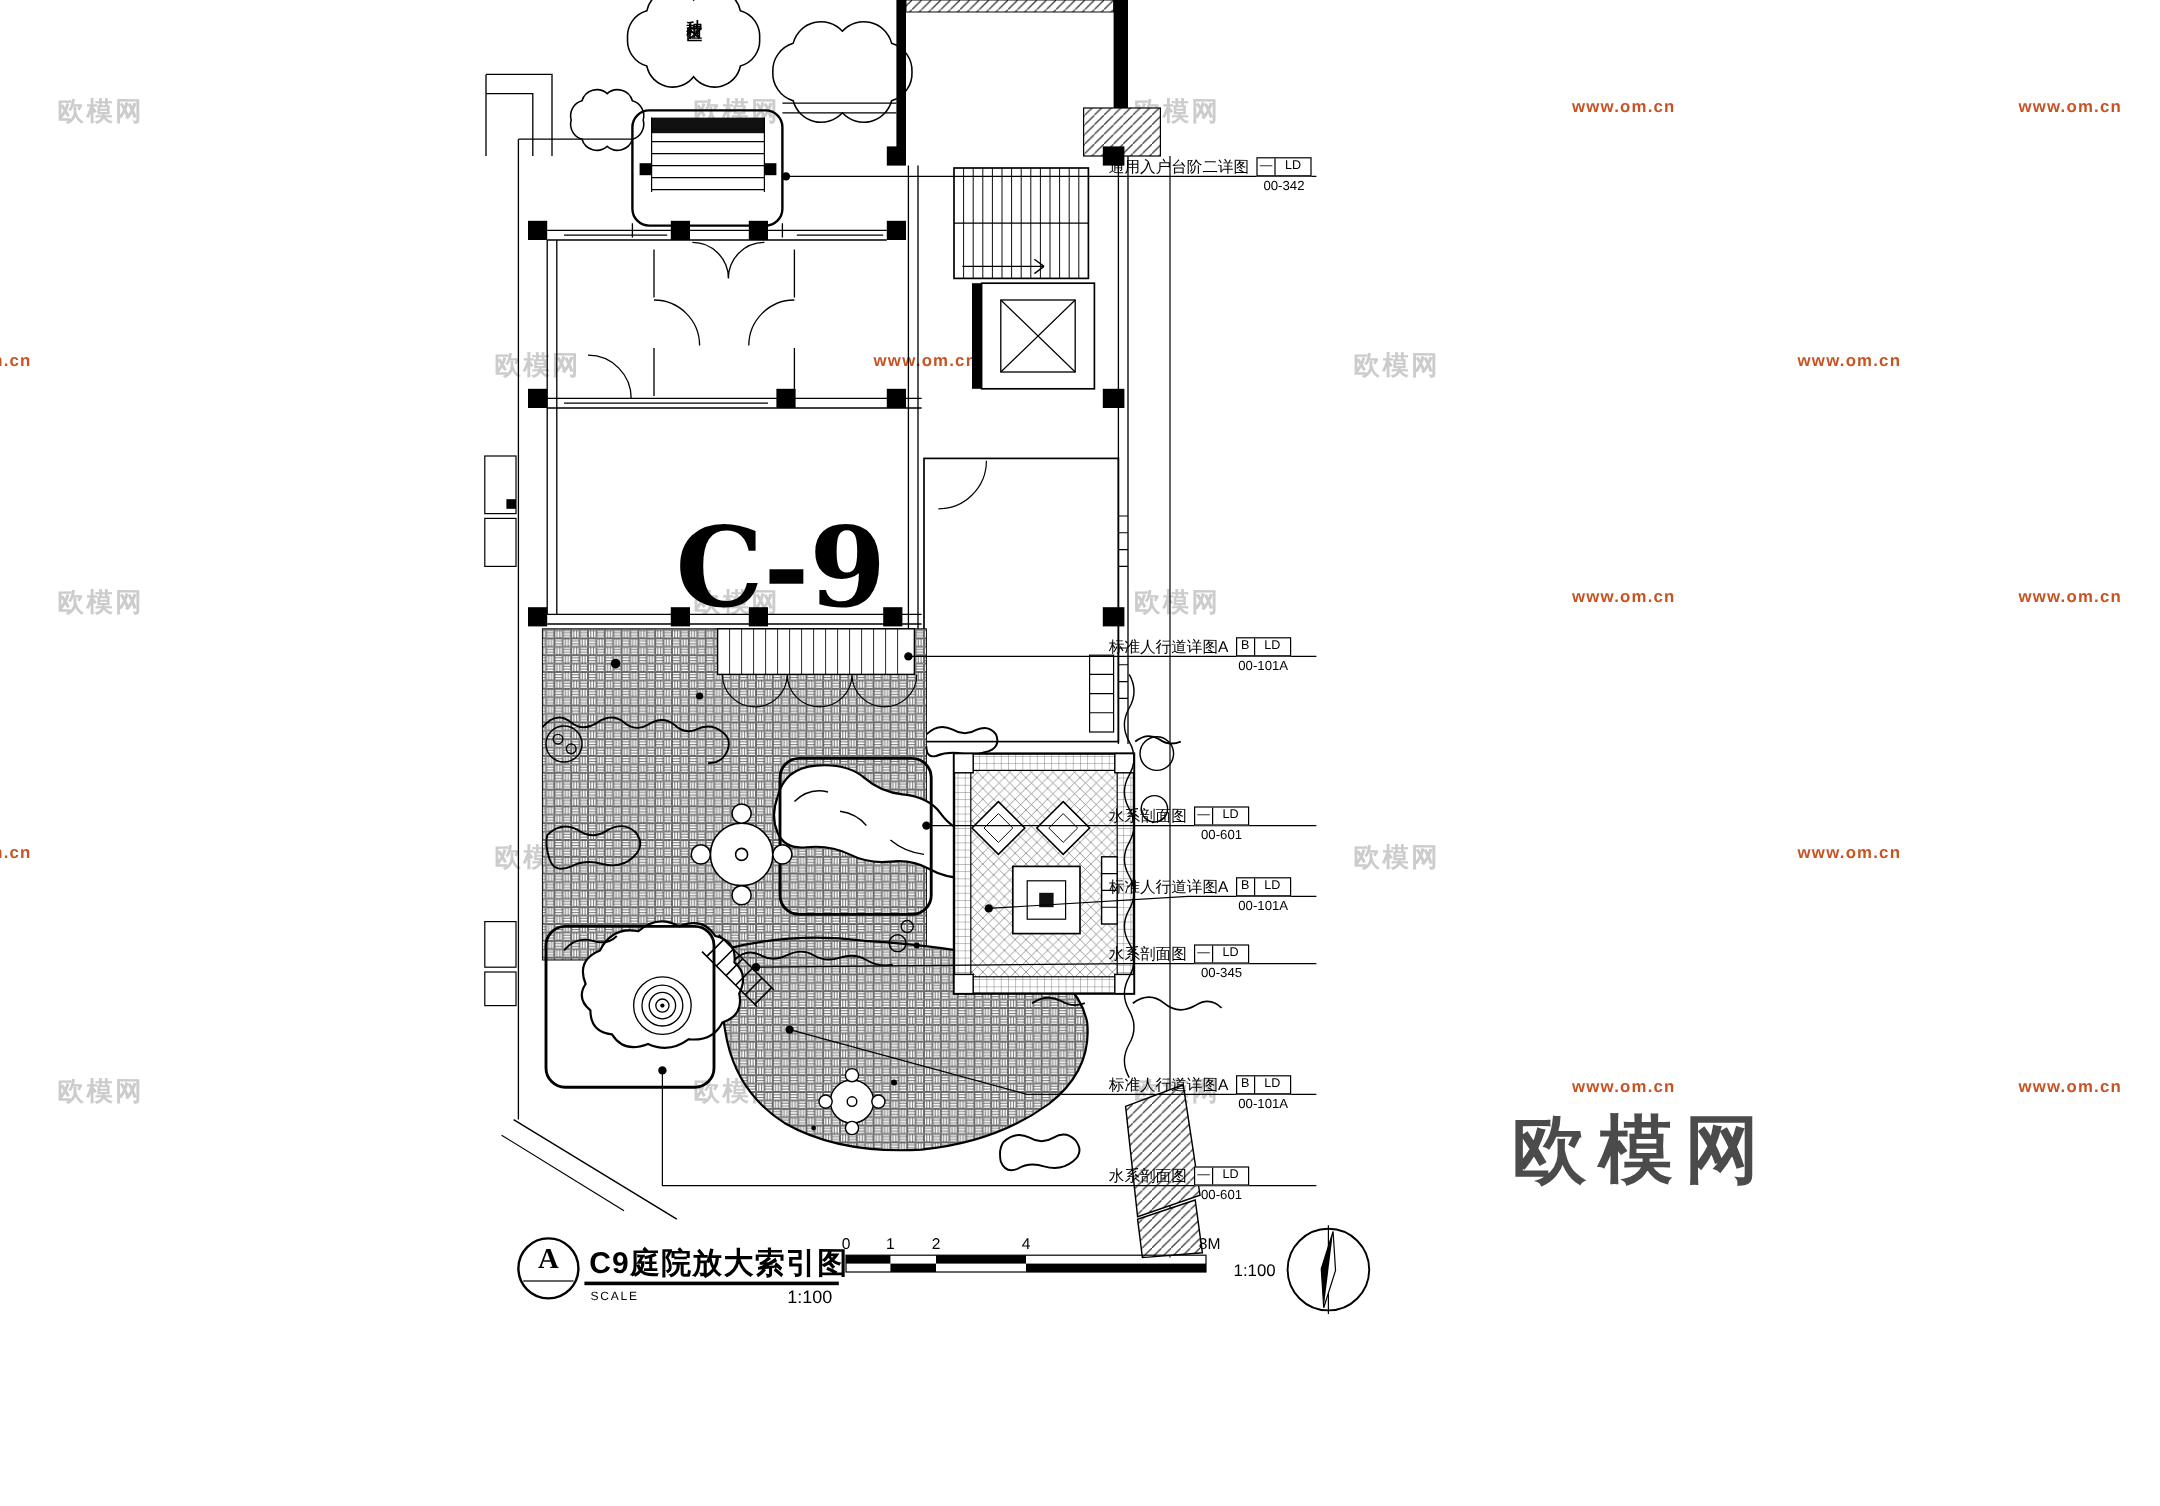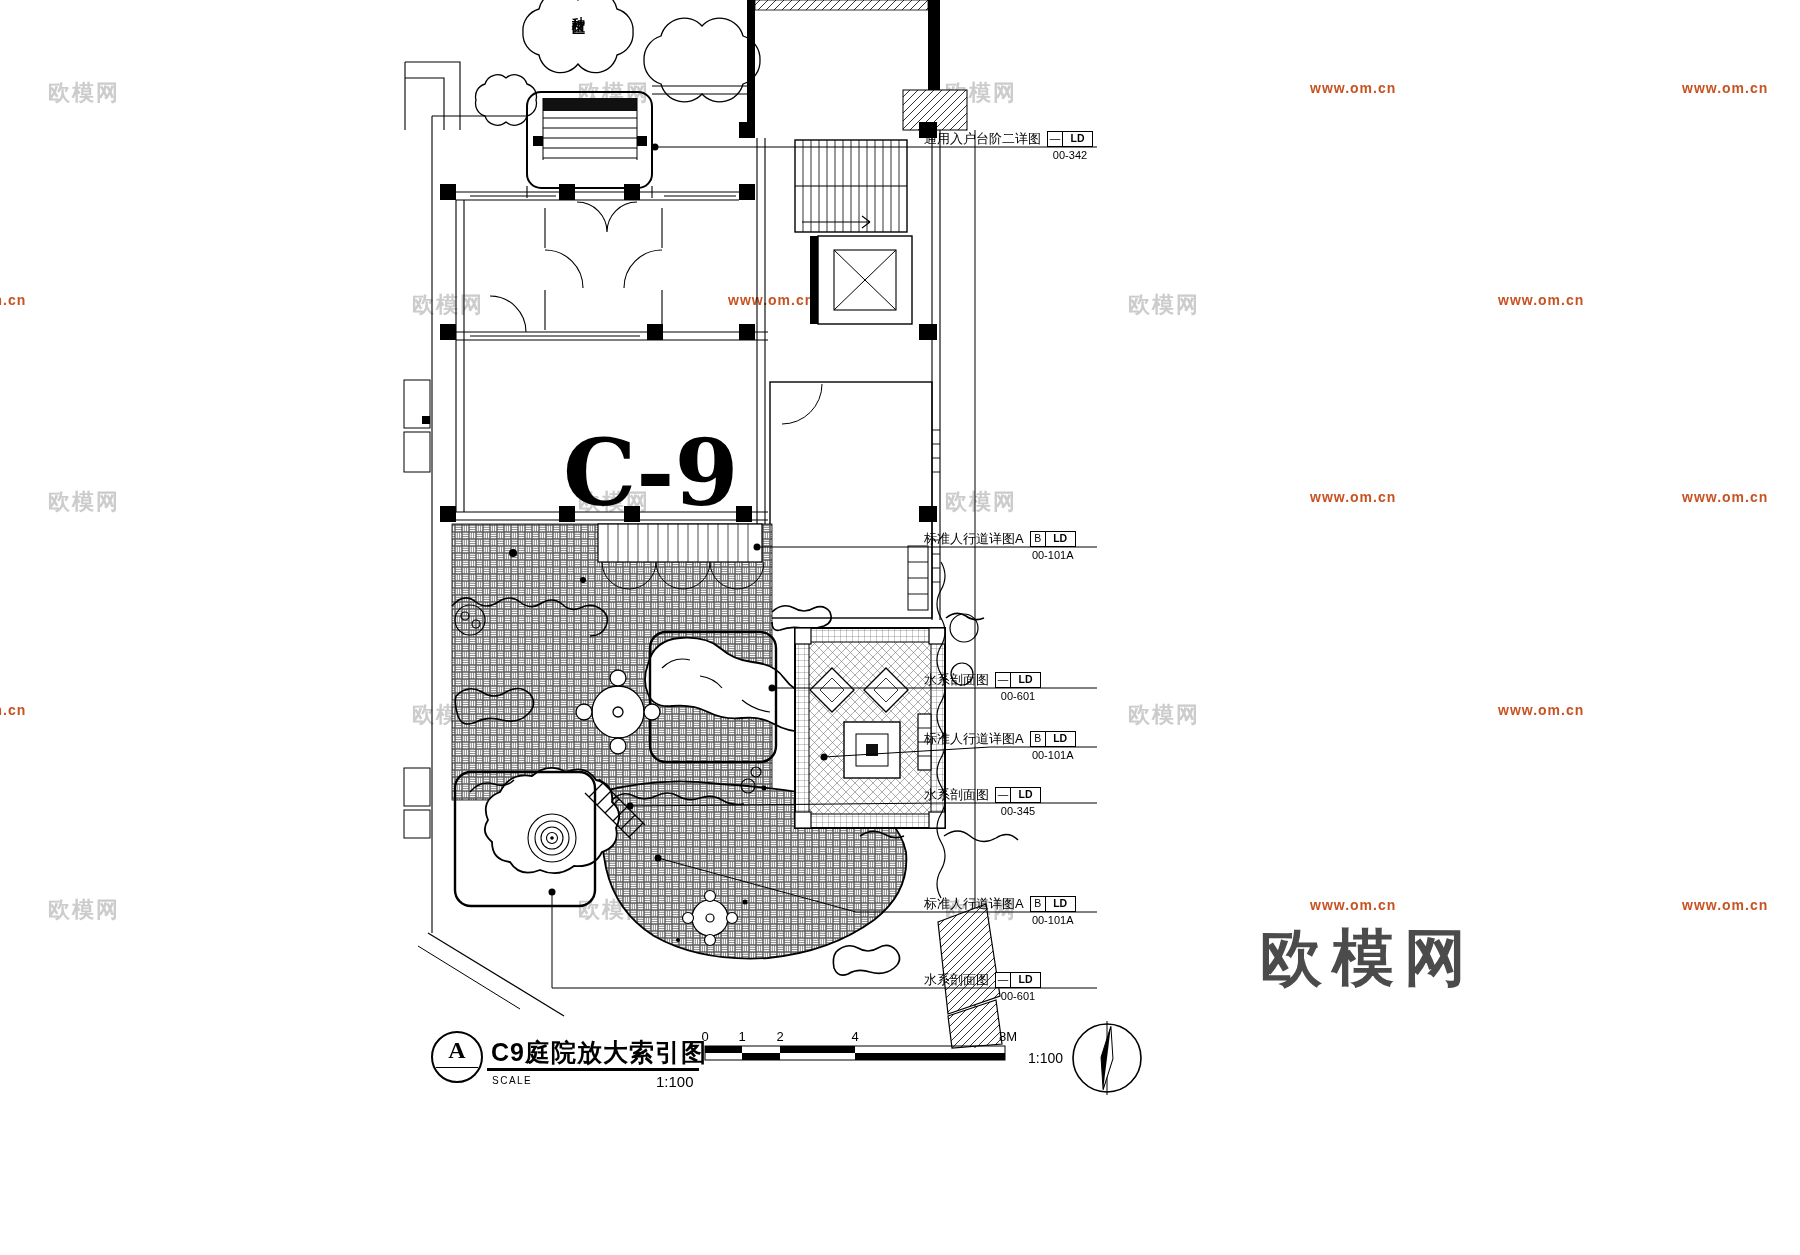--- a/index.html
+++ b/index.html
@@ -14,21 +14,21 @@
   svg.plan{position:absolute;left:0;top:0;z-index:1;}
   .vtext{position:absolute;left:569px;top:6px;writing-mode:vertical-rl;font-size:13px;
          letter-spacing:3px;font-weight:600;z-index:2;}
   
   .callout{position:absolute;left:880px;width:238px;display:flex;justify-content:flex-start;
            align-items:flex-start;gap:6px;z-index:2;margin-left:44px;}
   .co-label{font-size:13px;line-height:15px;white-space:nowrap;}
   .co-sym{width:46px;flex:0 0 auto;text-align:center;}
   .co-cells{display:flex;border:1.5px solid #000;height:16px;box-sizing:border-box;background:#fff;}
   .co-cell-l{width:14px;border-right:1.5px solid #000;font-size:10.5px;line-height:13px;}
-  .co-cell-r{flex:1;font-size:10.5px;line-height:13px;font-weight:700;}
+  .co-cell-r{flex:1;font-size:10.5px;line-height:13px;font-weight:400;}
   .co-code{display:block;font-size:11px;line-height:13px;padding-top:2px;}
   
   .detail-circle{position:absolute;left:431px;top:1031px;width:52px;height:52px;
                  border:2px solid #000;border-radius:50%;box-sizing:border-box;z-index:2;}
   .dc-letter{position:absolute;left:0;right:0;top:4px;text-align:center;font-size:24px;
              font-weight:bold;font-family:"Liberation Serif",serif;}
   .dc-line{position:absolute;left:3px;right:3px;top:34px;border-top:1.6px solid #000;}
   .tb-title{position:absolute;left:491px;top:1036px;font-size:25px;font-weight:bold;
             letter-spacing:1px;z-index:2;white-space:nowrap;}
   .tb-underline{position:absolute;left:487px;top:1068px;width:212px;height:3px;background:#000;z-index:2;}

